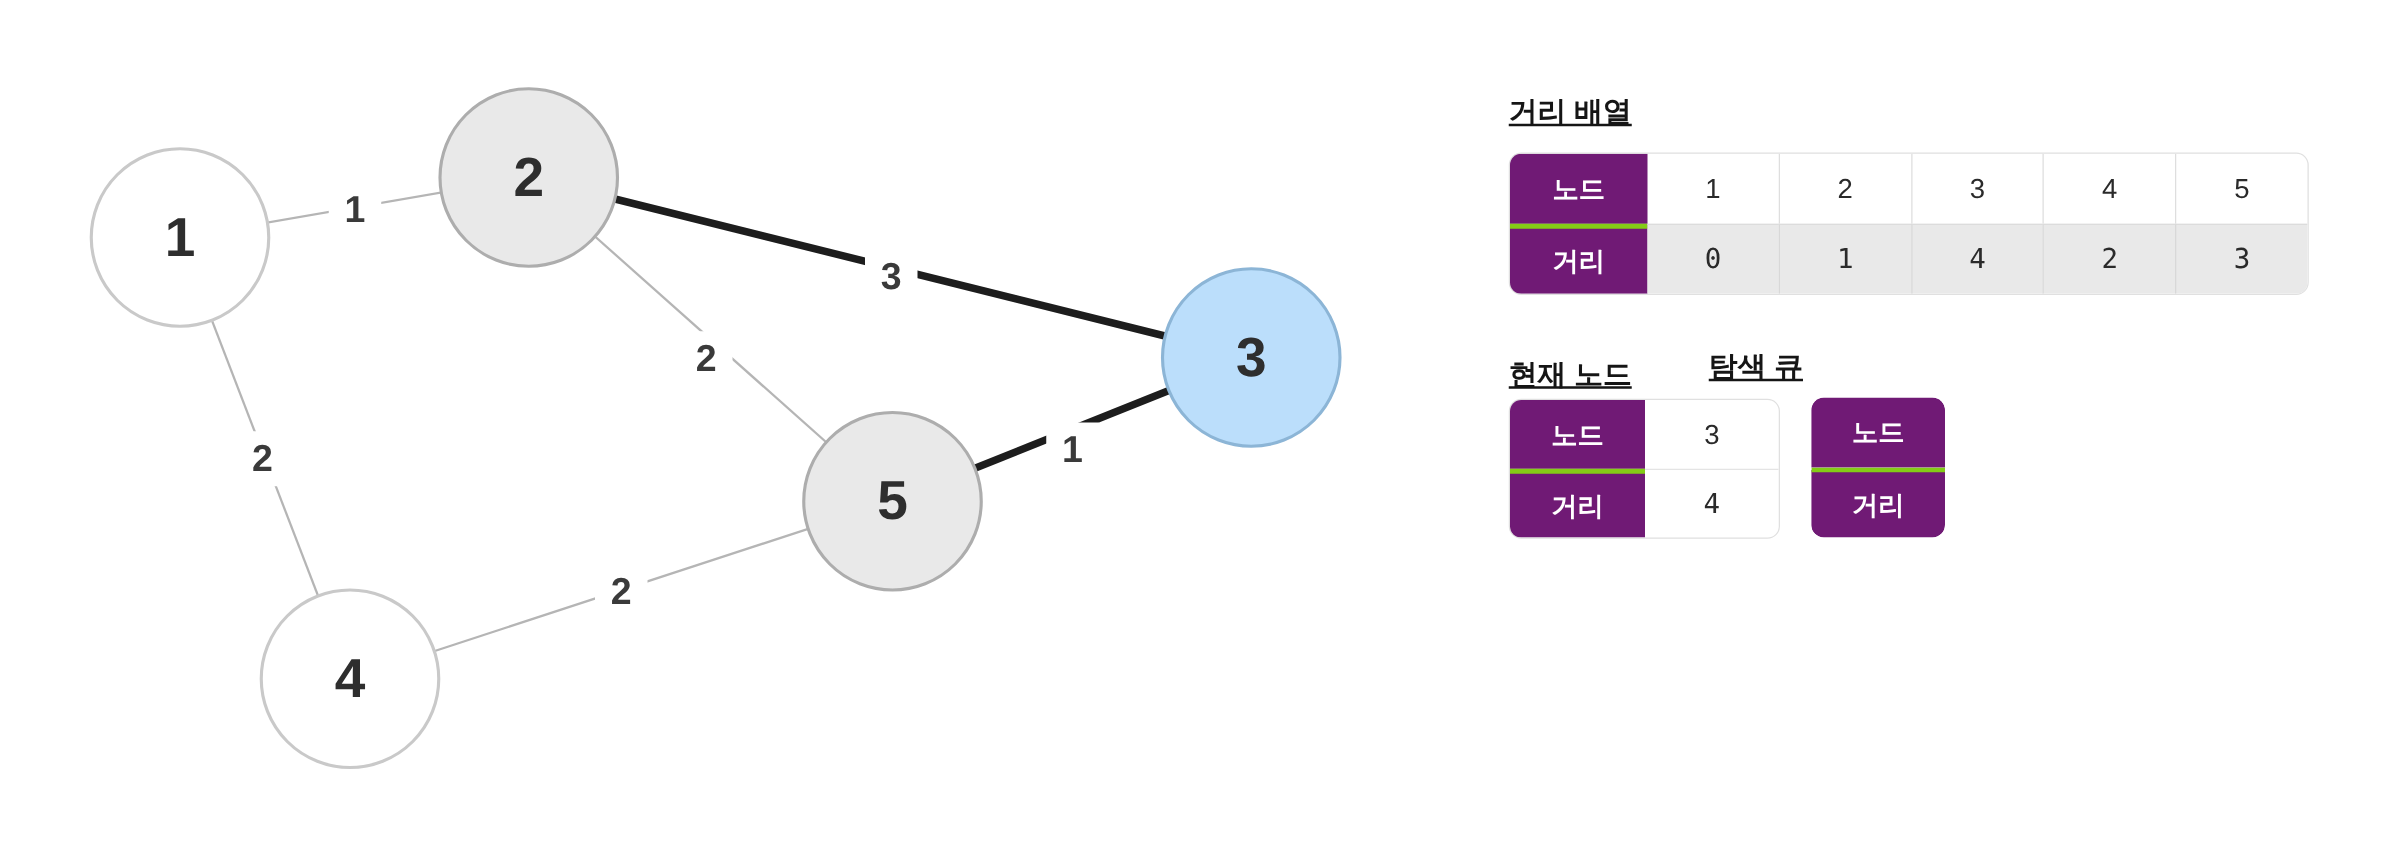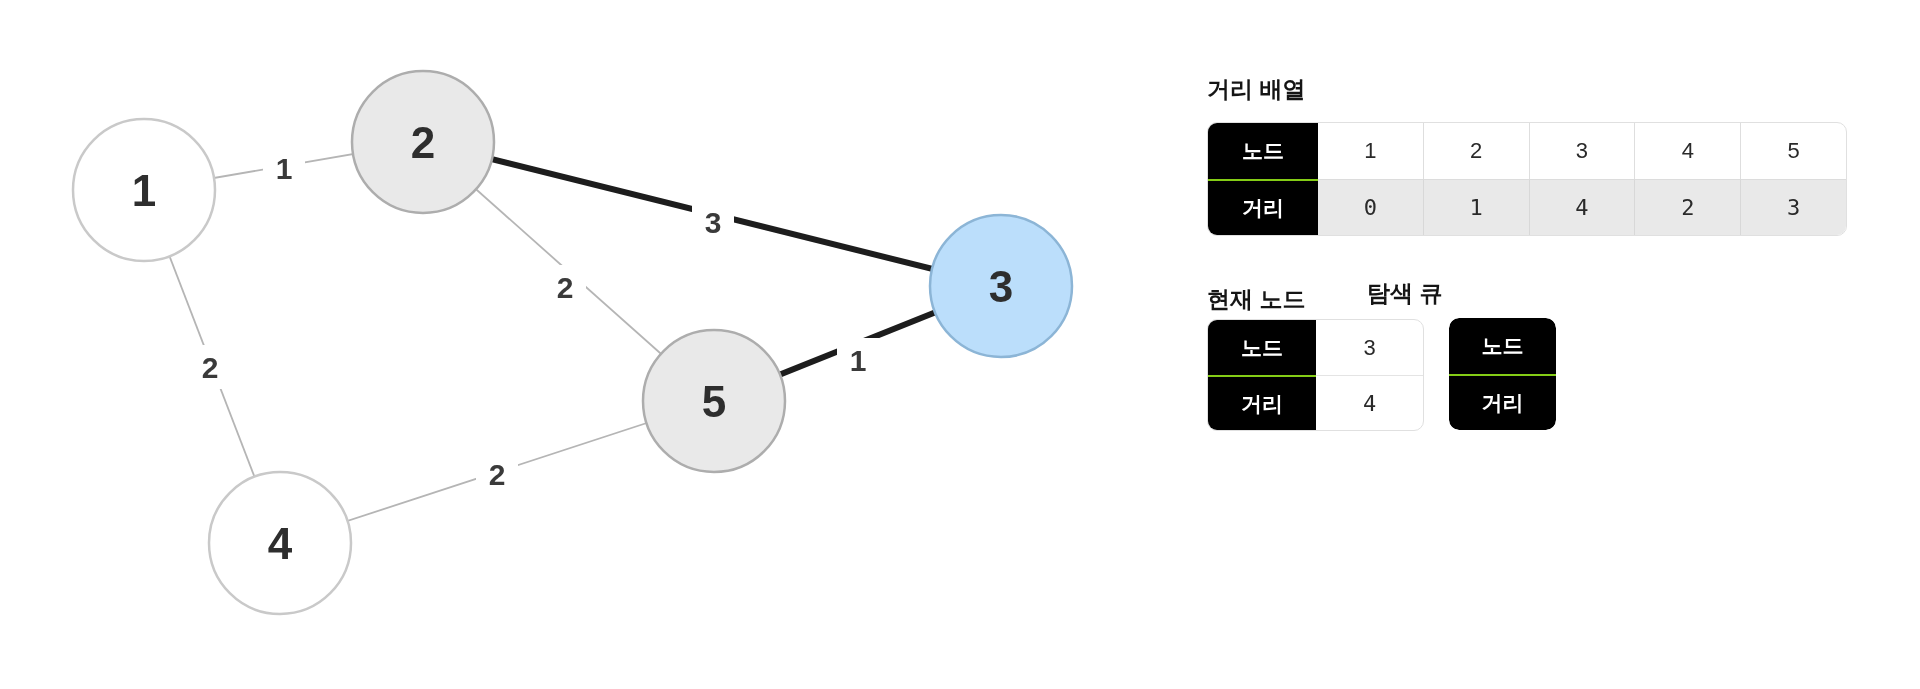--- a/index.html
+++ b/index.html
@@ -22,40 +22,41 @@
   .node-label-text {
     font-family: "Liberation Sans", "DejaVu Sans", sans-serif;
     font-weight: 700; font-size: 44px; fill: #2e2e2e;
   }
 
   
   .section-title {
     position: absolute;
     font-size: 23px; font-weight: 700; color: #151515;
     white-space: nowrap;
+    text-decoration: underline;
   }
   .tbl {
     position: absolute;
     background: #ffffff;
     border: 1px solid #e0e0e0;
     border-radius: 10px;
     overflow: hidden;
     display: flex; flex-direction: column;
   }
   .tbl-row { display: flex; flex: 1; }
   .cell {
     display: flex; align-items: center; justify-content: center;
     font-size: 22px; color: #2a2a2a;
   }
   .cell.head {
-    background: #000000; color: #ffffff;
+    background: #701a75; color: #ffffff;
     font-weight: 700; font-size: 21px;
     flex: 0 0 auto;
   }
-  .cell.head.row2 { border-top: 2px solid #84cc16; }
+  .cell.head.row2 { border-top: 4px solid #84cc16; }
   .cell.val { flex: 1 1 0; border-left: 1px solid #dedede; }
   .row-alt .cell.val { background: #e9e9e9; border-left: 1px solid #d8d8d8; border-top: 1px solid #dcdcdc; }
   .mono { font-family: "DejaVu Sans Mono", "Liberation Mono", monospace; }
 
   #distance-table { left: 1207px; top: 122px; width: 640px; height: 114px; }
   #distance-table .cell.head { width: 110px; }
 
   #current-table { left: 1207px; top: 319px; width: 217px; height: 112px; }
   #current-table .cell.head { width: 108px; }
 

